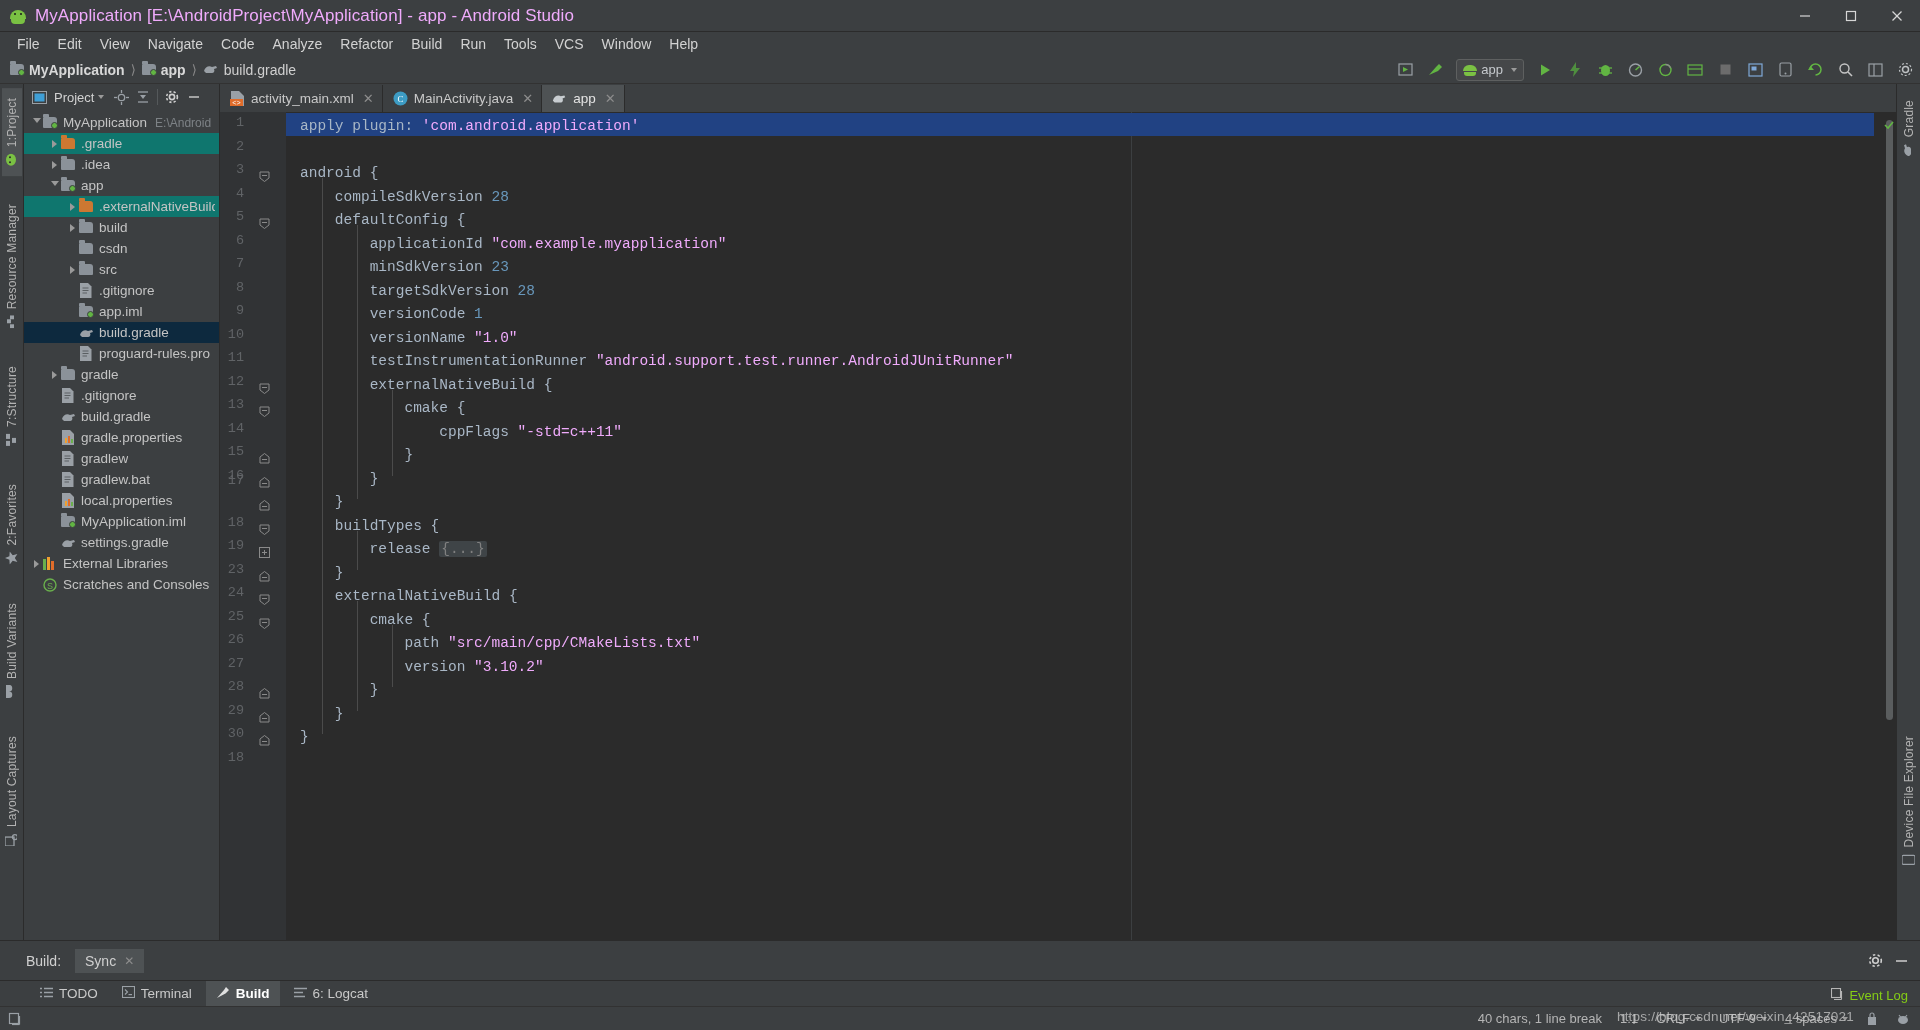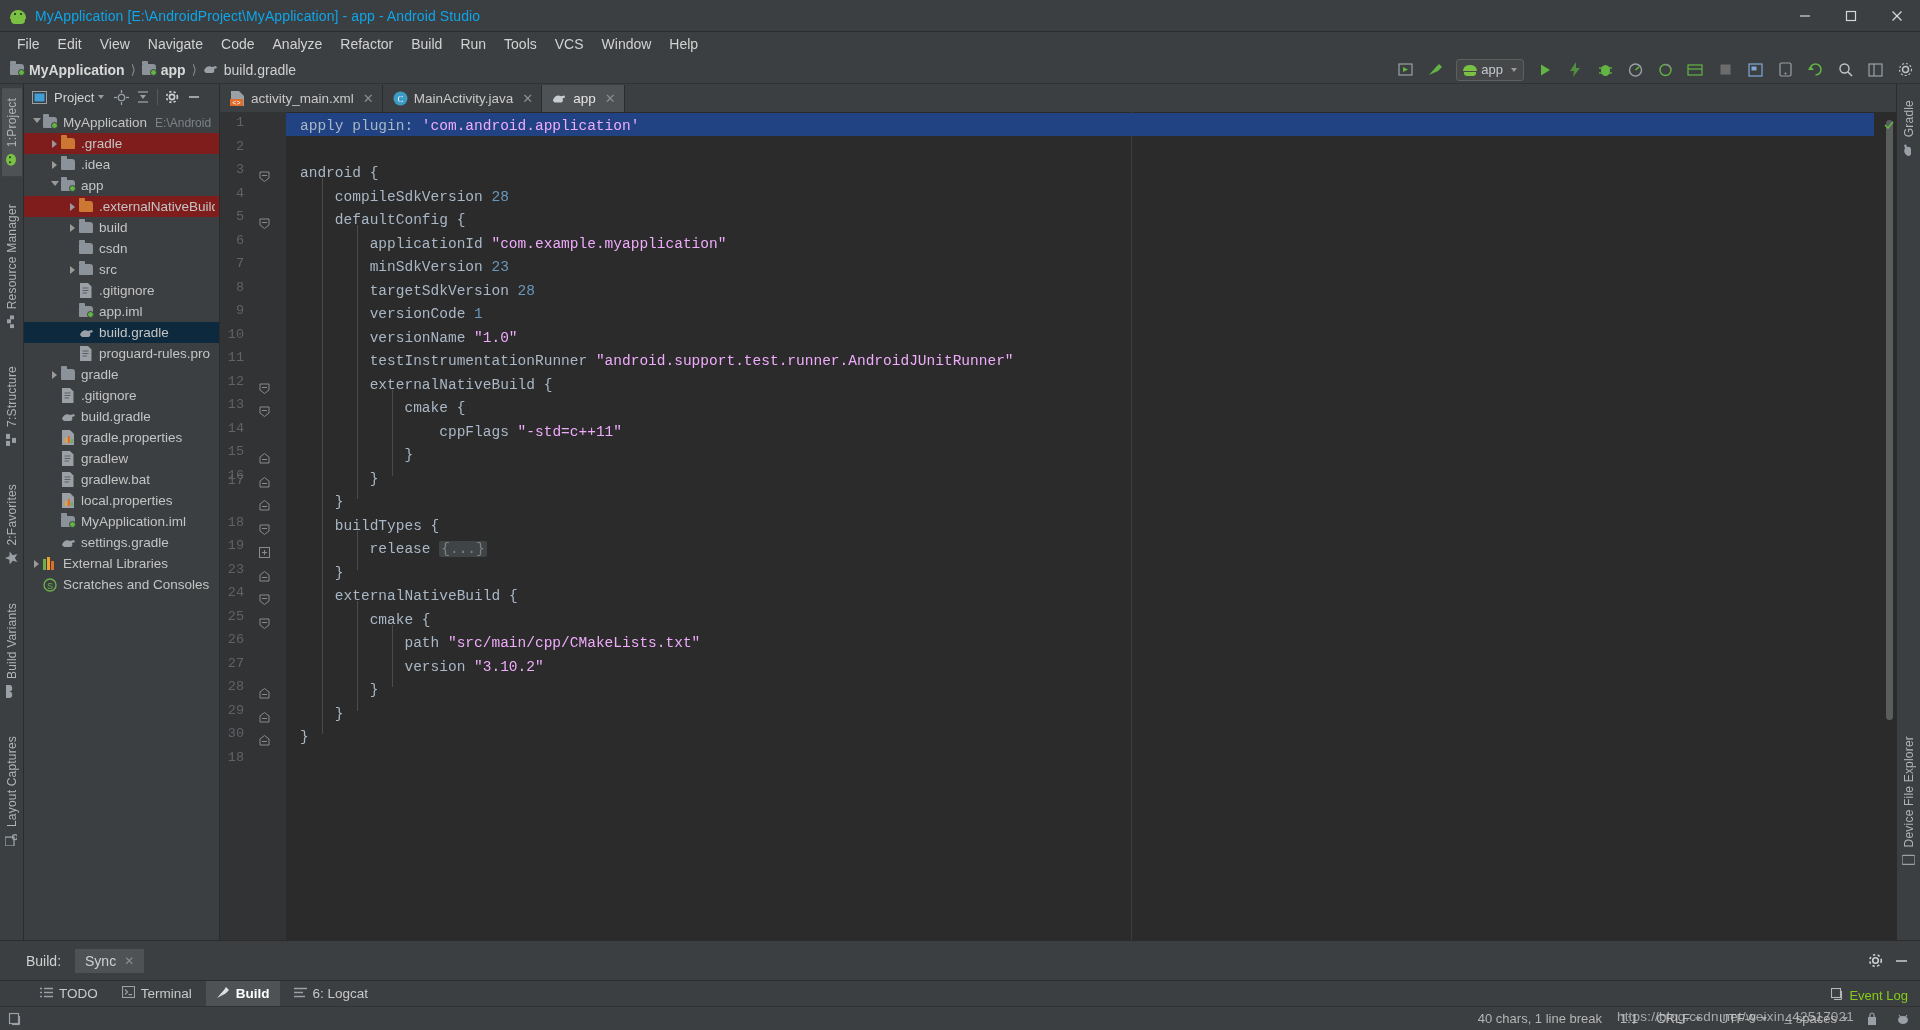--- a/index.html
+++ b/index.html
@@ -20,21 +20,21 @@
   .tb-icon { width:20px;height:20px;margin-left:8px;margin-right:7px;position:relative; flex:none;}
   .droid-head{
     position:absolute;left:2px;top:4px;width:16px;height:9px;
     background:#7ac143;border-radius:8px 8px 0 0;
   }
   .droid-head:before,.droid-head:after{
     content:"";position:absolute;width:2px;height:2px;background:#1a1a1a;border-radius:50%;top:3px;
   }
   .droid-head:before{left:4px;} .droid-head:after{right:4px;}
   .droid-body{position:absolute;left:3px;top:13px;width:14px;height:5px;background:#7ac143;border-radius:0 0 4px 4px;}
-  .tb-title { font-size:14px; color:#0ea5e9; letter-spacing:.1px; }
+  .tb-title { font-size:17px; color:#f0abfc; letter-spacing:.1px; }
   .tb-spacer{flex:1;}
   .win-btns{display:flex;height:32px;flex:none;}
   .win-btn{width:46px;height:32px;display:flex;align-items:center;justify-content:center;}
   .win-btn svg{display:block;}
 
   
   .menubar{height:24px;background:#3c3f41;display:flex;align-items:center;padding-left:8px;flex:none;}
   .menu-item{padding:2px 9px;font-size:14px;color:#d2d2d2;line-height:18px;white-space:nowrap;}
 
   
@@ -69,21 +69,21 @@
 
   
   .projpanel{width:196px;background:#3c3f41;display:flex;flex-direction:column;flex:none;border-right:1px solid #2b2b2b;}
   .pp-header{height:26px;display:flex;align-items:center;padding:0 4px;flex:none;}
   .pp-title{font-size:13px;color:#d2d2d2;margin-left:4px;margin-right:2px;}
   .pp-hbtn{width:22px;height:22px;display:flex;align-items:center;justify-content:center;border-radius:2px;}
   .pp-sep{width:1px;height:16px;background:#55595b;margin:0 3px;}
   .tree{flex:1;overflow:hidden;padding-top:2px;font-size:13.5px;}
   .node{height:21px;display:flex;align-items:center;white-space:nowrap;padding-right:4px;color:#c4c4c4;}
   .node.sel{background:#0d293e;}
-  .node.hl{background:#7f1d1d;text-align:right;}
+  .node.hl{background:#0f766e;text-align:right;}
   .arrow{width:13px;height:21px;flex:none;display:flex;align-items:center;justify-content:center;}
   .arrow i{width:0;height:0;border-left:5px solid #9a9a9a;border-top:4px solid transparent;border-bottom:4px solid transparent;display:block;}
   .arrow.open i{border-left:4px solid transparent;border-right:4px solid transparent;border-top:5px solid #9a9a9a;}
   .nicon{width:16px;height:16px;margin-right:4px;flex:none;position:relative;}
   .nlabel{overflow:hidden;text-overflow:clip;}
   .npath{color:#7d8286;font-size:12px;margin-left:8px;}
 
   
   .editor-area{flex:1;display:flex;flex-direction:column;min-width:0;background:#2b2b2b;}
   .tabs{height:28px;background:#3c3f41;display:flex;align-items:flex-end;flex:none;}

